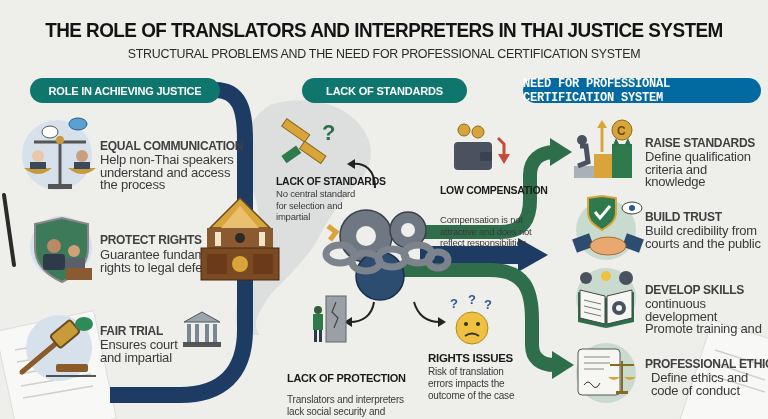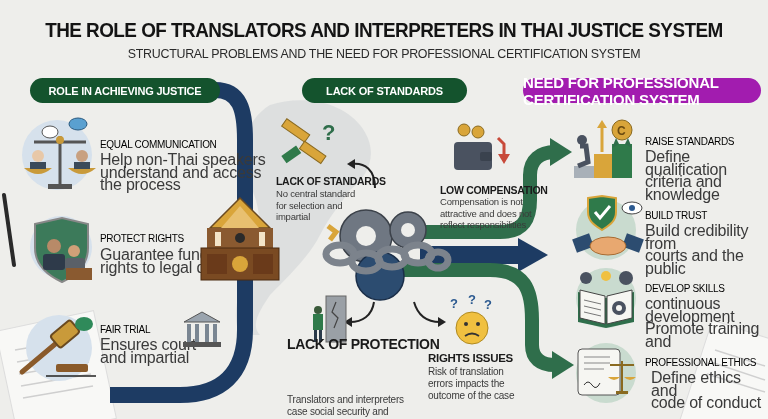--- a/index.html
+++ b/index.html
@@ -17,24 +17,24 @@
   }
   .subtitle {
     position: absolute; top: 46px; left: 0; width: 768px; text-align: center;
     font-size: 13.5px; letter-spacing: -0.3px; color: #2a2a2a; transform: scaleX(0.92);
   }
   .pill {
     position: absolute; height: 25px; border-radius: 13px; color: #fff;
     font-weight: bold; font-size: 11px; display: flex; align-items: center; justify-content: center;
     letter-spacing: -0.2px;
   }
-  .pill.navy { background: #14532d; }
-  .pill.green { background: #a21caf; font-size: 15px; }
-  .item-title { font-weight: normal; font-size: 10px; letter-spacing: -0.3px; color: #000000; white-space: nowrap; }
-  .item-desc { font-size: 16px; line-height: 12.5px; color: #3a3a3a; letter-spacing: -0.2px; }
+  .pill.navy { background: #0f766e; }
+  .pill.green { background: #0369a1; font-size: 12px; font-family: Liberation Mono, monospace; }
+  .item-title { font-weight: bold; font-size: 12px; letter-spacing: -0.3px; color: #404040; white-space: nowrap; }
+  .item-desc { font-size: 13px; line-height: 12.5px; color: #3a3a3a; letter-spacing: -0.2px; }
   .small-title { font-weight: bold; font-size: 10.5px; letter-spacing: -0.3px; color: #1a1a1a; white-space: nowrap; }
   .small-desc { font-size: 9.5px; line-height: 11.5px; color: #3a3a3a; letter-spacing: -0.2px; }
   .icon-circle { position: absolute; border-radius: 50%; background: #d6e1ec; }
   .icon-circle.green { background: #c9dbcf; }
   svg { position: absolute; overflow: visible; }
 </style>
 </head>
 <body>
 
 <svg style="left:230px;top:95px;" width="200" height="240" viewBox="0 0 200 240">
@@ -176,21 +176,21 @@
 
 <svg style="left:452px;top:122px;" width="60" height="55" viewBox="0 0 60 55">
   <circle cx="12" cy="8" r="6" fill="#d9a53a" stroke="#8a6a20"></circle>
   <circle cx="26" cy="10" r="6" fill="#d9a53a" stroke="#8a6a20"></circle>
   <rect x="2" y="20" width="38" height="28" rx="4" fill="#4a5260"></rect>
   <rect x="28" y="30" width="12" height="9" rx="2" fill="#3a424e"></rect>
   <path d="M46,16 L52,22 L52,34" fill="none" stroke="#c84a3a" stroke-width="3"></path>
   <polygon points="46,32 58,32 52,42" fill="#c84a3a"></polygon>
 </svg>
 <div class="abs small-title" style="left:440px;top:184px;">LOW COMPENSATION</div>
-<div class="abs small-desc" style="left:440px;top:196px;">
+<div class="abs small-desc" style="left:440px;top:214px;">
   <div>Compensation is not</div>
   <div>attractive and does not</div>
   <div>reflect responsibilities</div>
 </div>
 
 <svg style="left:318px;top:196px;" width="130" height="108" viewBox="0 0 130 108">
   <g fill="#6f7782" stroke="#3c424a" stroke-width="1.5">
     <circle cx="48" cy="40" r="26"></circle>
     <circle cx="90" cy="34" r="18"></circle>
   </g>
@@ -218,24 +218,24 @@
 </svg>
 
 <svg style="left:310px;top:294px;" width="40" height="50" viewBox="0 0 40 50">
   <rect x="16" y="2" width="20" height="46" fill="#9aa0a6" stroke="#666"></rect>
   <path d="M26,8 L22,18 L28,24 L24,34" fill="none" stroke="#444" stroke-width="1.2"></path>
   <circle cx="8" cy="16" r="4" fill="#3a5a3a"></circle>
   <rect x="3" y="20" width="10" height="16" fill="#2f7a4a"></rect>
   <rect x="4" y="36" width="3" height="12" fill="#2a3a4a"></rect>
     <rect x="9" y="36" width="3" height="12" fill="#2a3a4a"></rect>
 </svg>
-<div class="abs small-title" style="left:287px;top:336px;font-size:14px;">LACK OF PROTECTION</div>
+<div class="abs small-title" style="left:287px;top:372px;font-size:11px;">LACK OF PROTECTION</div>
 <div class="abs small-desc" style="left:287px;top:366px;font-size:10px;line-height:12px;margin-top:28px;">
   <div>Translators and interpreters</div>
-  <div>case social security and</div>
+  <div>lack social security and</div>
 </div>
 
 <svg style="left:450px;top:294px;" width="50" height="55" viewBox="0 0 50 55">
   <text x="0" y="14" font-size="13" font-weight="bold" fill="#2c5a90" font-family="Liberation Sans, sans-serif">?</text>
   <text x="18" y="10" font-size="13" font-weight="bold" fill="#2c5a90" font-family="Liberation Sans, sans-serif">?</text>
   <text x="34" y="15" font-size="13" font-weight="bold" fill="#2c5a90" font-family="Liberation Sans, sans-serif">?</text>
   <circle cx="22" cy="34" r="16" fill="#f0c040" stroke="#b08a20"></circle>
   <circle cx="16" cy="30" r="2" fill="#333"></circle>
     <circle cx="28" cy="30" r="2" fill="#333"></circle>
   <path d="M15,42 Q22,37 29,42" fill="none" stroke="#333" stroke-width="1.8"></path>

